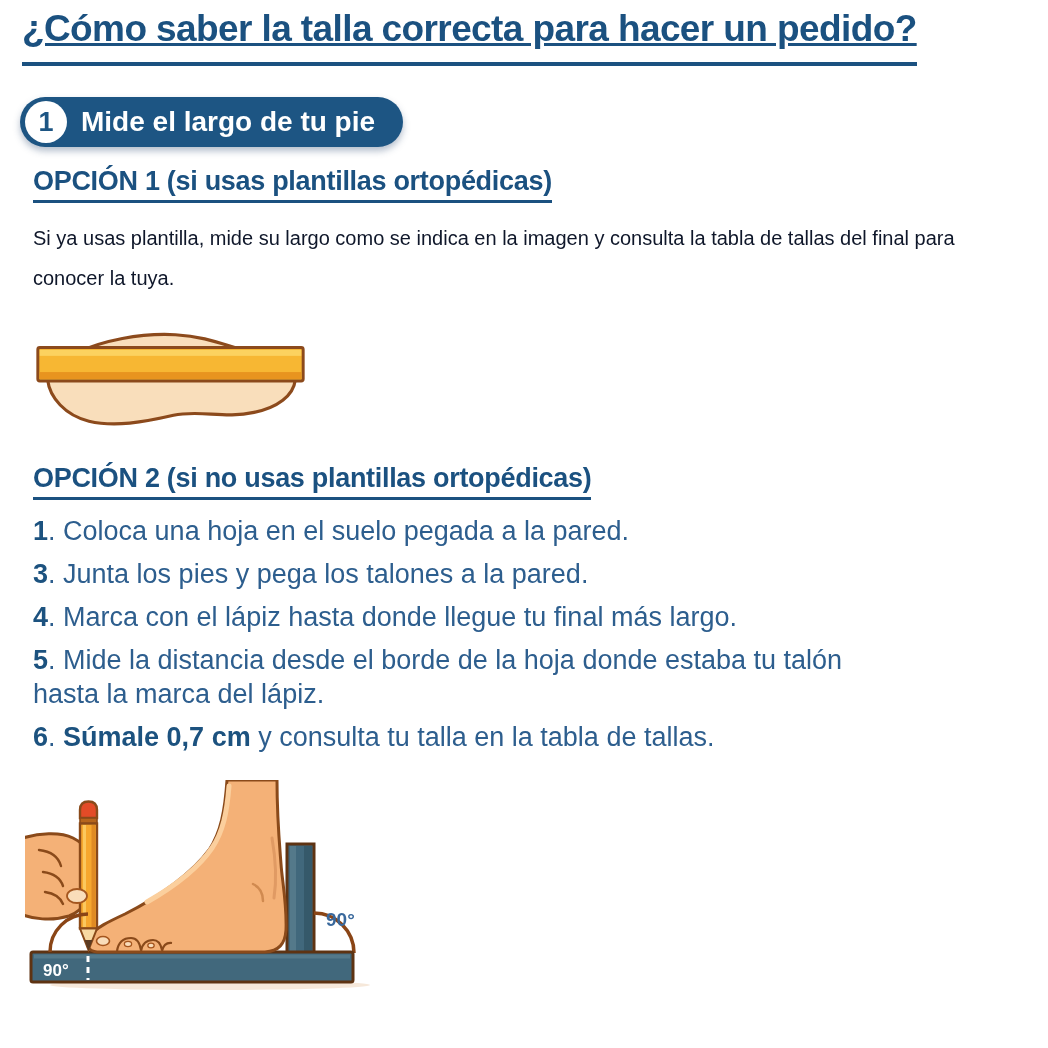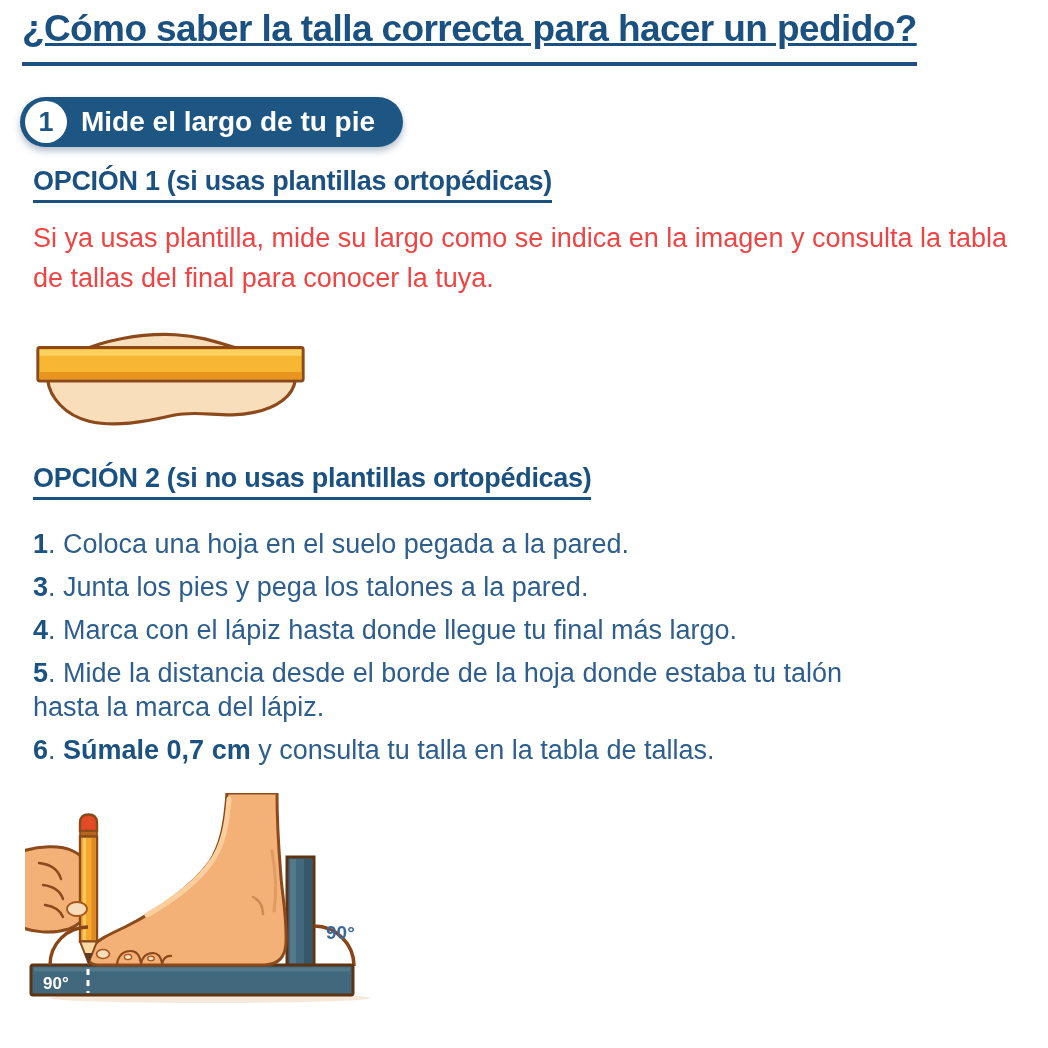--- a/index.html
+++ b/index.html
@@ -31,26 +31,26 @@
   .section-heading {
     display:inline-block; margin-left:11px; margin-top:19px;
     font-size:27px; font-weight:800; color:#1b5180;
     border-bottom:3px solid #1b5180; padding-bottom:3px;
     letter-spacing:-0.3px;
   }
   .section-heading.second { margin-top:26px; }
 
   .body-text {
     margin:15px 0 16px 11px; max-width:1005px;
-    font-size:27px; line-height:40px; color:#ef4444;
+    font-size:20px; line-height:40px; color:#0f172a;
   }
 
   .insole-figure { margin:19px 0 0 6px; line-height:0; }
 
-  .steps-list { list-style:none; margin:27px 0 0 11px; max-width:1008px; }
+  .steps-list { list-style:none; margin:14px 0 0 11px; max-width:1008px; }
   .steps-list li {
     font-size:27px; line-height:34px; color:#2d5e8e; margin-bottom:9px;
   }
   .step-num { font-weight:800; color:#1c527f; }
   .step-bold { font-weight:800; color:#1c527f;text-align:right; }
 
   .foot-figure { margin:26px 0 0 3px; line-height:0; }
 
   svg text { font-family:"Liberation Sans", sans-serif; }
 </style>

